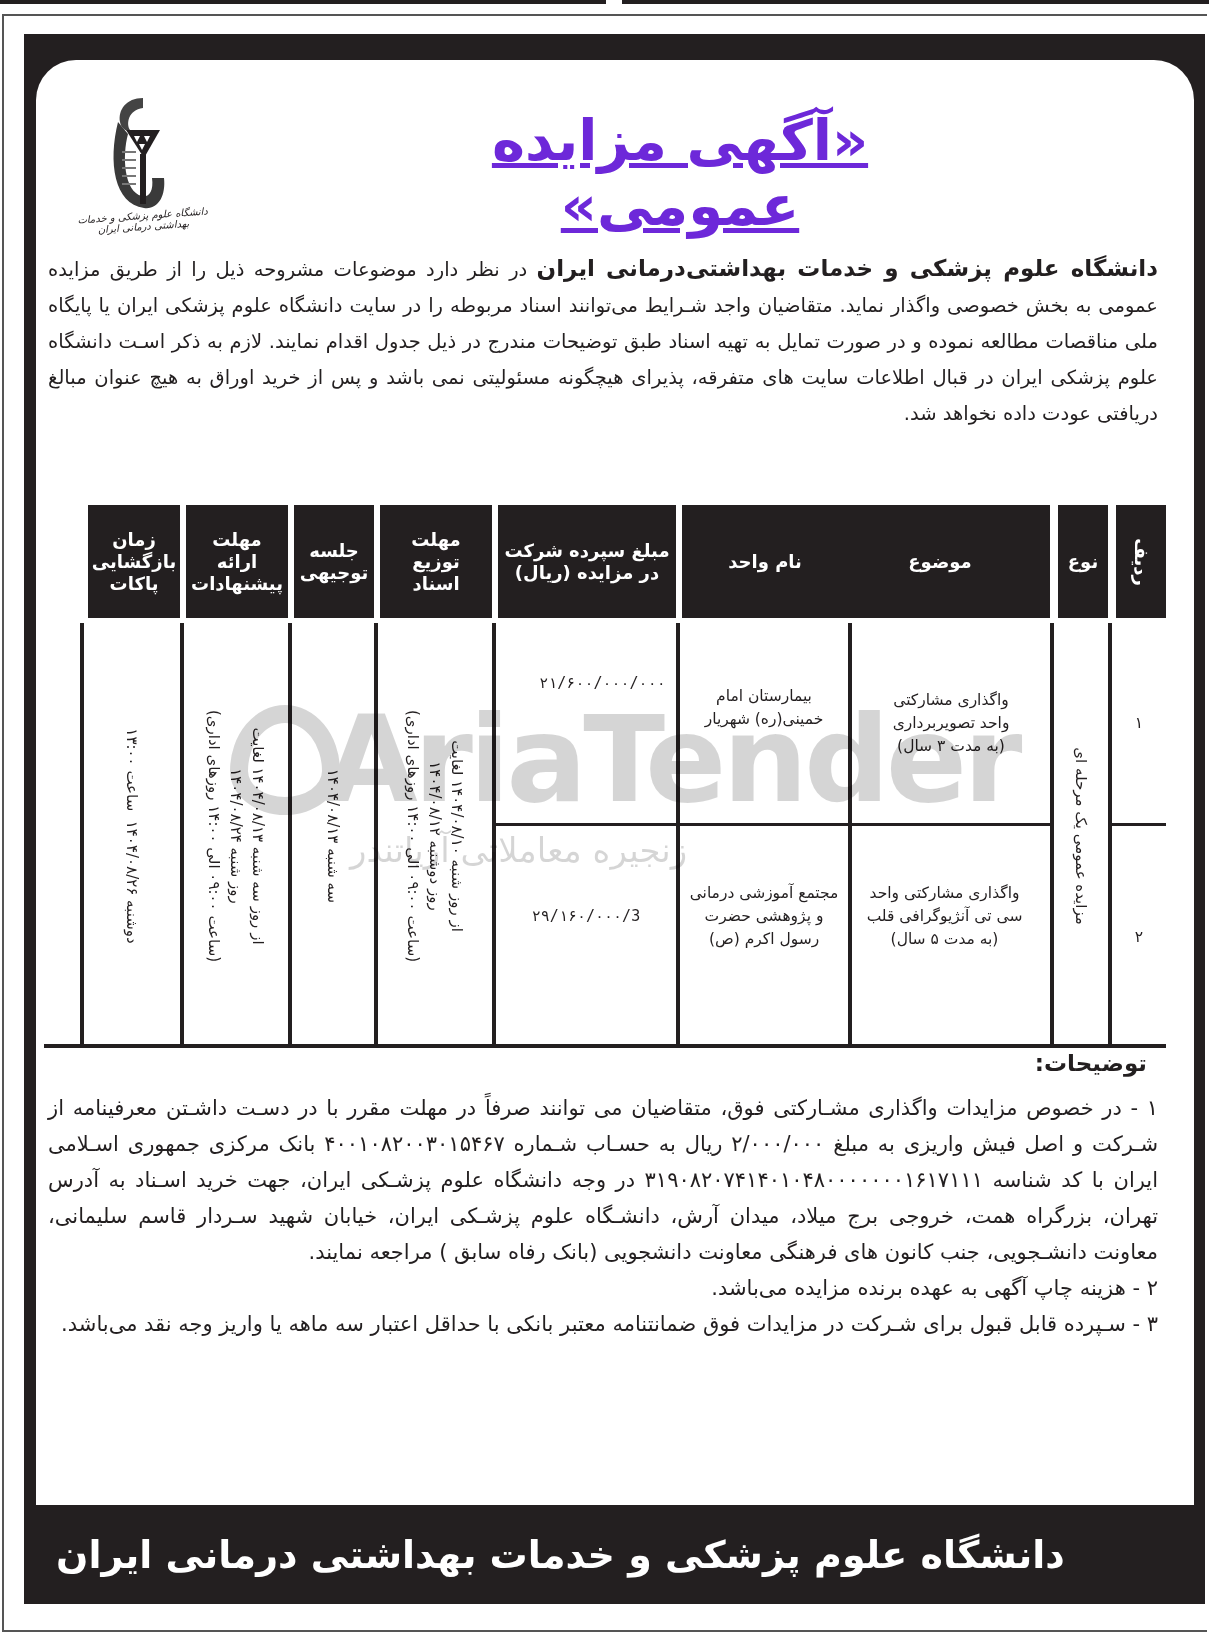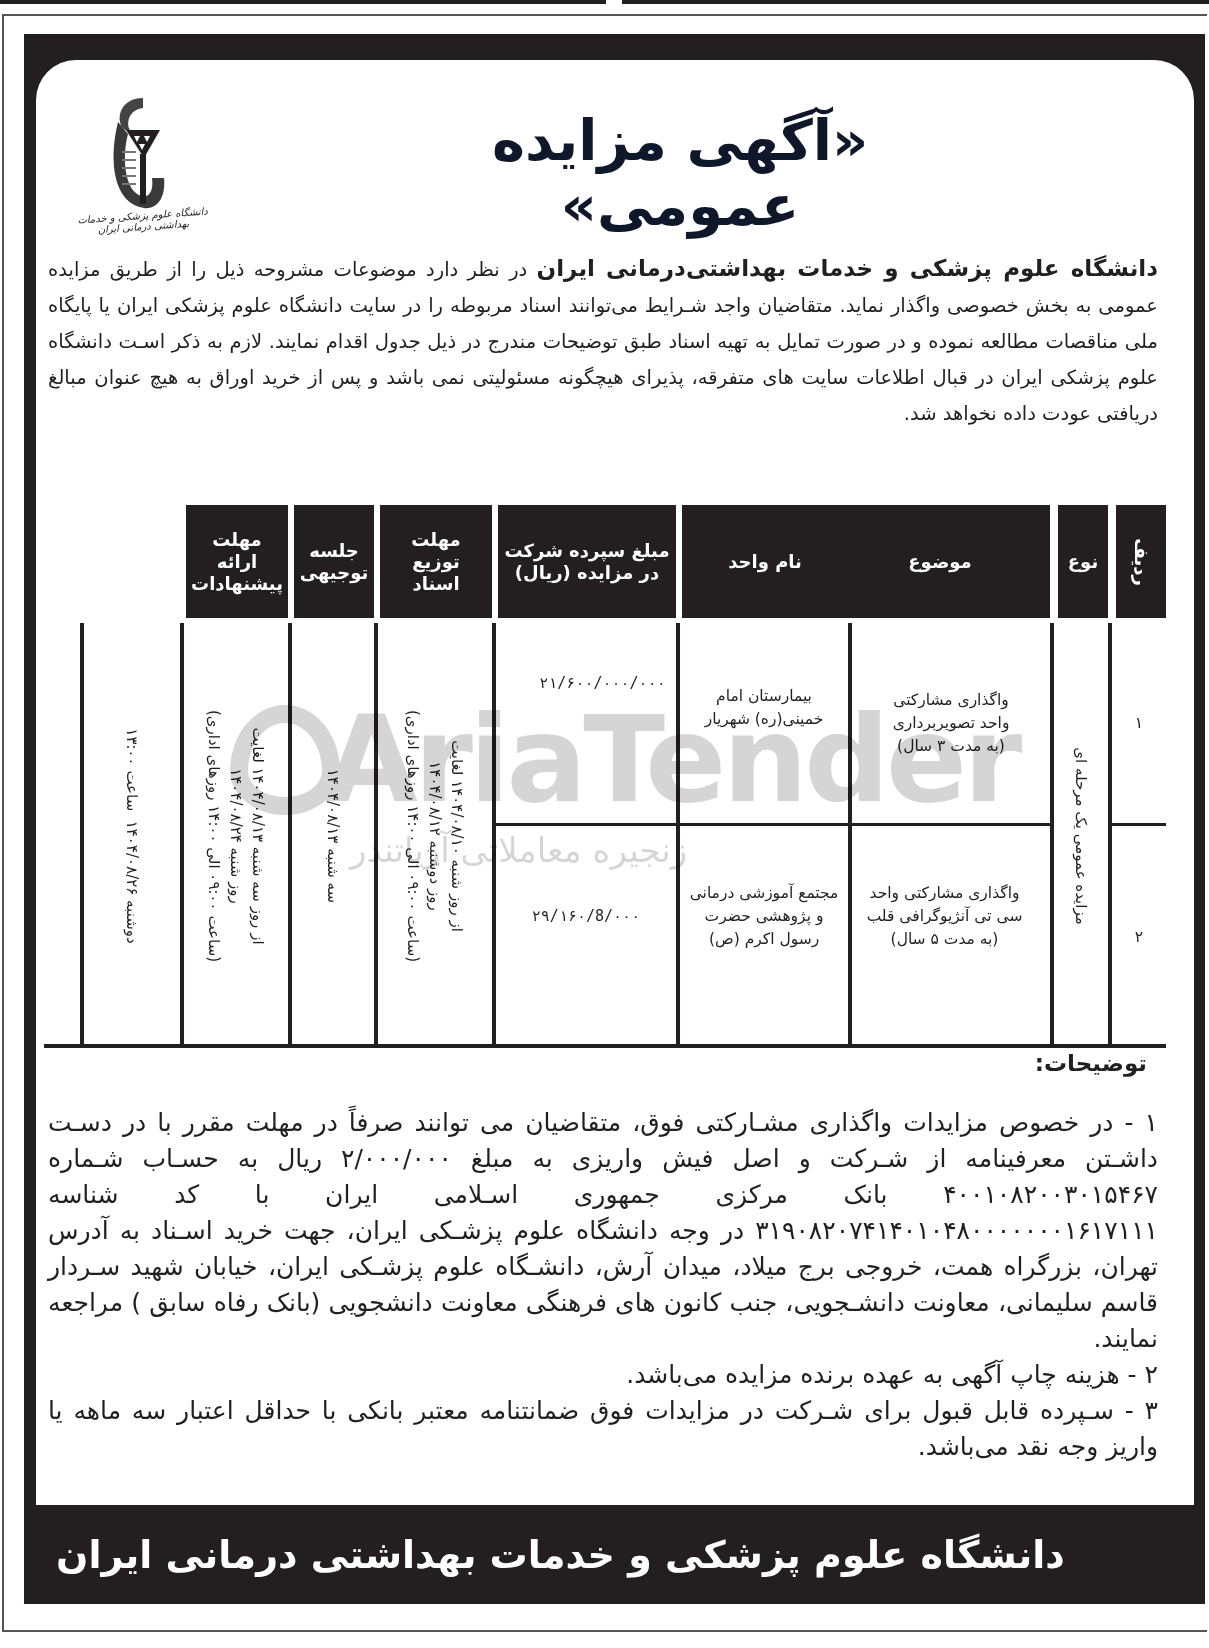--- a/index.html
+++ b/index.html
@@ -25,21 +25,21 @@
   .logo { position: absolute; left: 48px; top: 92px; width: 160px; height: 148px; }
   .logo-caption {
     position: absolute; left: 20px; top: 118px; width: 150px;
     font-family: "DejaVu Serif", serif; font-size: 10px; font-style: italic;
     text-align: center; direction: rtl; transform: rotate(-4deg);
   }
 
   .title {
     position: absolute; left: 380px; top: 108px; width: 600px; text-align: center;
     font-family: "DejaVu Sans", sans-serif; font-weight: bold; font-size: 56px;
-    direction: rtl; letter-spacing: -1px; color: #0f172a;
+    direction: rtl; letter-spacing: -1px; color: #6d28d9; text-decoration: underline;
   }
 
   .intro {
     position: absolute; left: 48px; top: 250px; width: 1110px;
     direction: rtl; text-align: justify; text-align-last: right;
     font-family: "DejaVu Sans", sans-serif; font-size: 19.5px; line-height: 36px;
     color: #231f20;
   }
   .intro b { font-size: 23px; font-weight: bold; }
 
@@ -90,23 +90,22 @@
     position: absolute; left: 0; top: 15px; width: 110px; height: 110px;
     border: 18px solid #000; border-radius: 50% 50% 50% 50% / 60% 60% 40% 40%;
   }
 
   .notes-title {
     position: absolute; right: 62px; top: 1050px; direction: rtl;
     font-family: "DejaVu Sans", sans-serif; font-weight: bold; font-size: 23px; color: #231f20;
   }
   .notes {
     position: absolute; left: 48px; top: 1090px; width: 1110px; direction: rtl;
-    font-family: "DejaVu Sans", sans-serif; font-size: 25px; line-height: 36px; color: #231f20;
+    font-family: "DejaVu Sans", sans-serif; font-size: 21px; line-height: 36px; color: #231f20;
     text-align: justify;
-    margin-top: 15px;
   }
   .notes p { margin: 0; }
 
   .footer-bar {
     position: absolute; left: 36px; top: 1512px; width: 1158px; height: 86px;
     display: flex; align-items: center; justify-content: flex-start; padding-left: 20px;
   }
   .footer-text {
     font-family: "DejaVu Sans", sans-serif; font-weight: bold; font-size: 38px;
     color: #ffffff; direction: rtl; letter-spacing: -1px;
@@ -148,20 +147,23 @@
 در مزایده (ریال)</div>
     <div class="th" style="right:318px;width:166px;">نام واحد</div>
     <div class="th" style="right:674px;width:112px;">مهلت
 توزیع
 اسناد</div>
     <div class="th" style="right:792px;width:80px;">جلسه
 توجیهی</div>
     <div class="th" style="right:878px;width:102px;">مهلت
 ارائه
 پیشنهادات</div>
+    <div class="th" style="right:986px;width:92px;">زمان
+بازگشایی
+پاکات</div>
   </div>
 
   <div class="tbody">
 
     <div class="vline" style="right:54px;"></div>
     <div class="vline" style="right:112px;"></div>
     <div class="vline" style="right:314px;"></div>
     <div class="vline" style="right:486px;"></div>
     <div class="vline" style="right:670px;"></div>
     <div class="vline" style="right:788px;"></div>
@@ -180,21 +182,21 @@
 خمینی(ره) شهریار</div>
     <div class="cell mono" style="right:490px;width:147px;top:0;height:120px;">۲۱/۶۰۰/۰۰۰/۰۰۰</div>
 
     <div class="cell" style="right:0;width:54px;top:203px;height:222px;">۲</div>
     <div class="cell" style="right:116px;width:211px;top:203px;height:180px;">واگذاری مشارکتی واحد
 سی تی آنژیوگرافی قلب
 (به مدت ۵ سال)</div>
     <div class="cell" style="right:318px;width:168px;top:203px;height:180px;">مجتمع آموزشی درمانی
 و پژوهشی حضرت
 رسول اکرم (ص)</div>
-    <div class="cell mono" style="right:490px;width:180px;top:203px;height:180px;">۲۹/۱۶۰/8/۰۰۰</div>
+    <div class="cell mono" style="right:490px;width:180px;top:203px;height:180px;">۲۹/۱۶۰/۰۰۰/3</div>
 
     <div class="rotwrap" style="right:58px;width:54px;top:0;height:425px;">
       <div class="inner">مزایده عمومی یک مرحله ای</div>
     </div>
     <div class="rotwrap" style="right:674px;width:114px;top:0;height:425px;">
       <div class="inner">از روز شنبه ۱۴۰۴/۰۸/۱۰ لغایت
 روز دوشنبه ۱۴۰۴/۰۸/۱۲
 (ساعت ۰۹:۰۰ الی ۱۴:۰۰ روزهای اداری)</div>
     </div>
     <div class="rotwrap" style="right:792px;width:82px;top:0;height:425px;">

